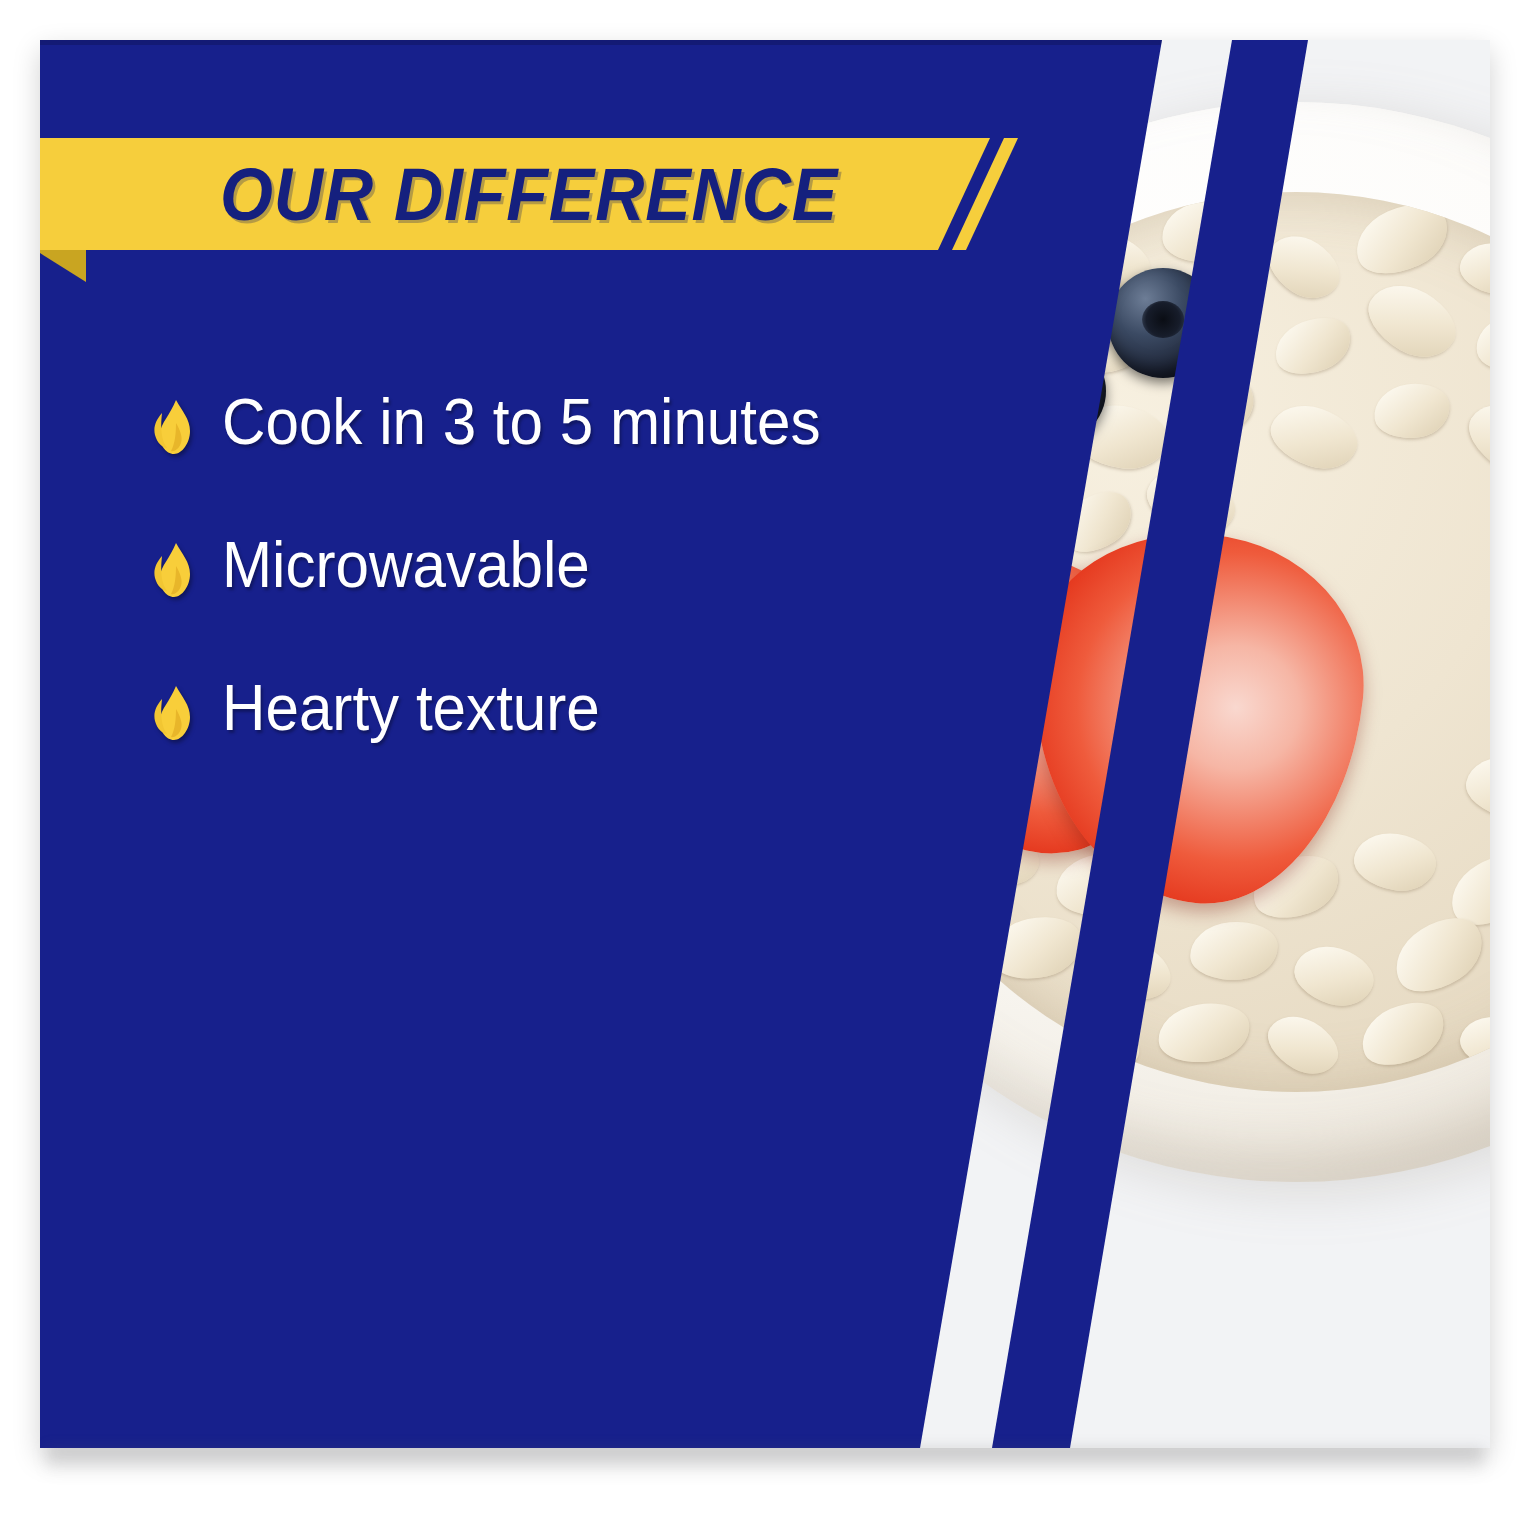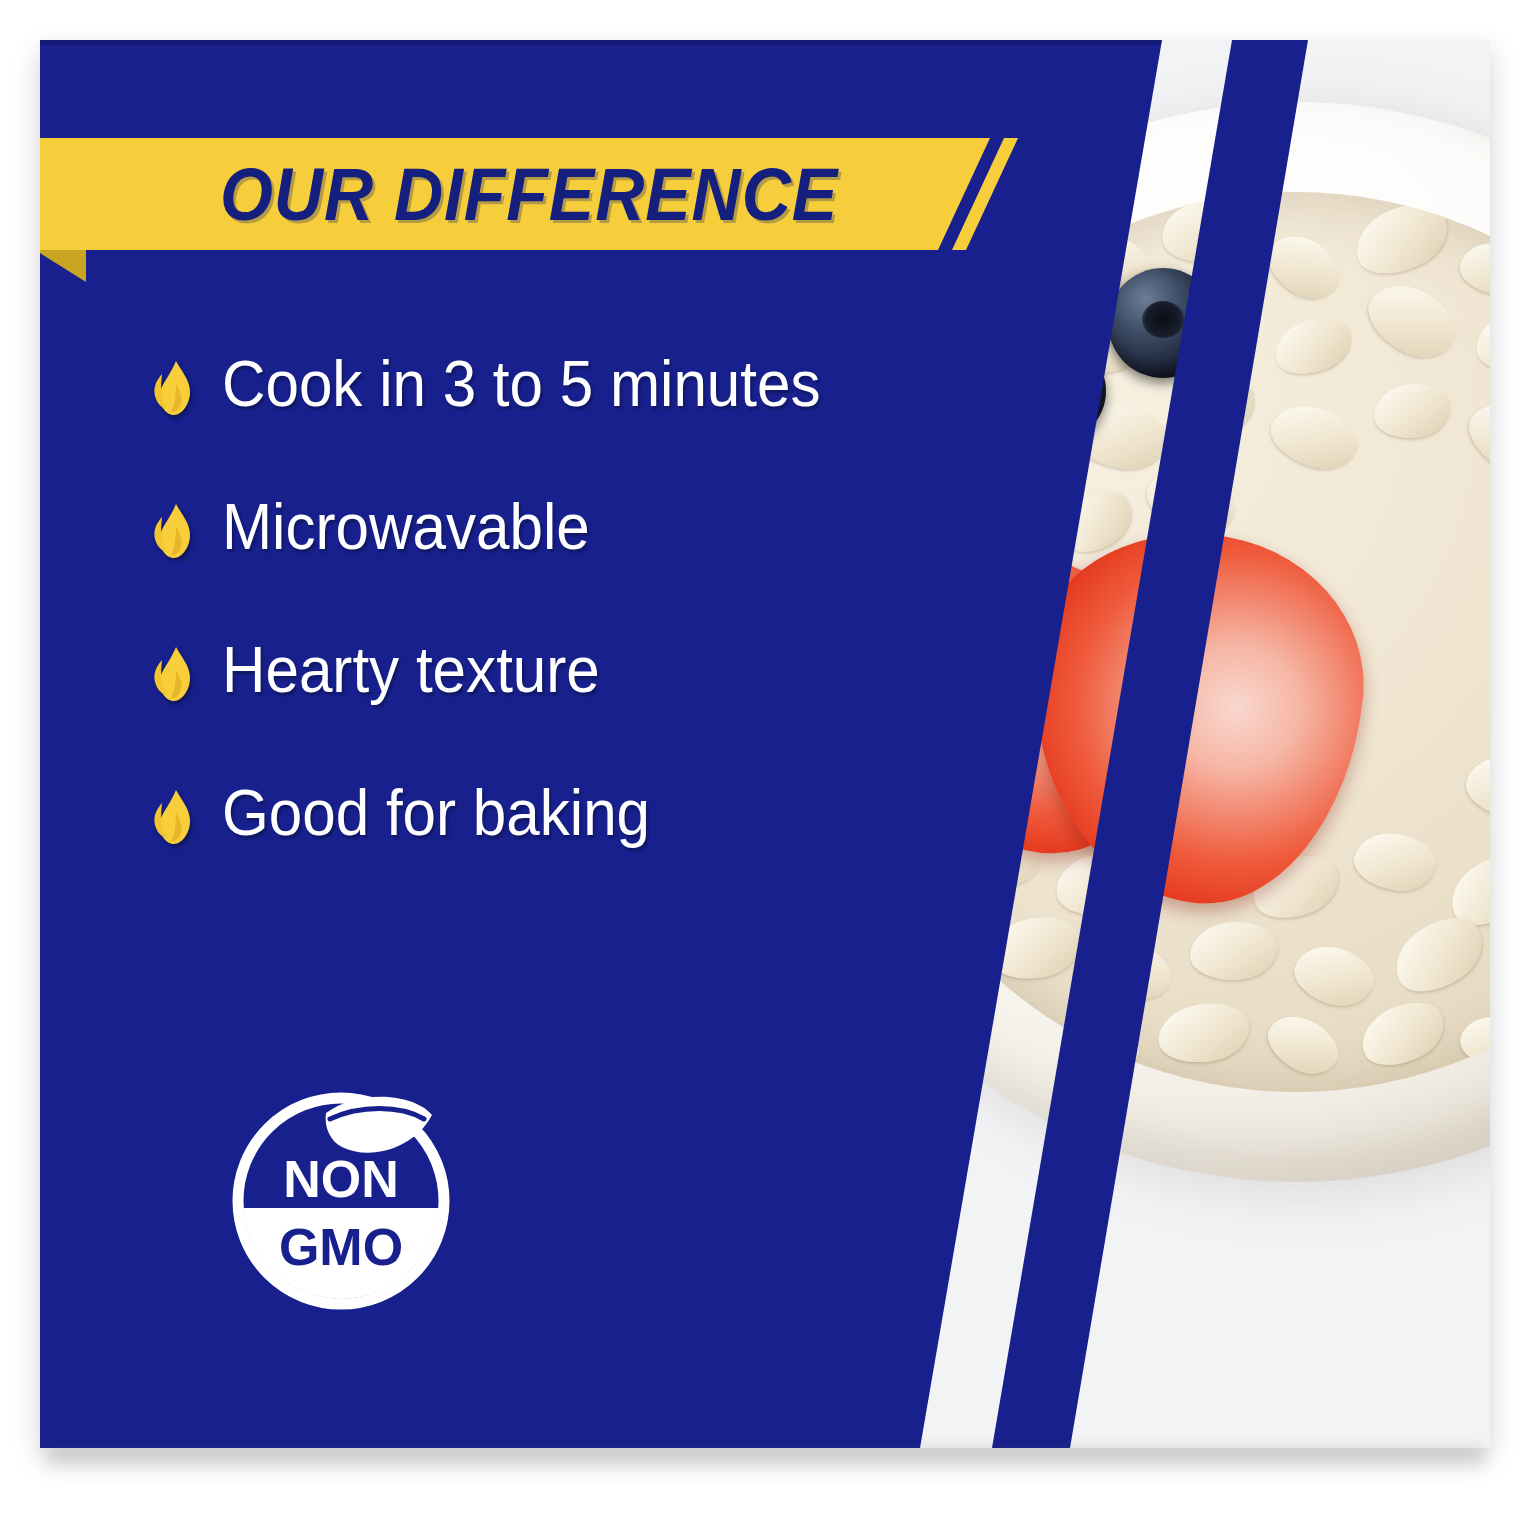--- a/index.html
+++ b/index.html
@@ -83,21 +83,21 @@
                clip-path:polygon(52px 0, 66px 0, 14px 112px, 0 112px);}
   .banner-title{position:absolute;left:180px;top:104px;height:100px;
        display:flex;align-items:center;
        font-size:74px;font-weight:bold;font-style:italic;letter-spacing:1px;
        color:#15207E;white-space:nowrap;
        transform:scaleX(.92);transform-origin:left center;
        text-shadow:3px 3px 0 rgba(30,35,90,.30);}
 
   
   .bullets{position:absolute;left:112px;top:272px;width:820px;}
-  .bullet{position:relative;height:143px;display:flex;align-items:center;}
+  .bullet{position:relative;height:143px;display:flex;align-items:flex-end;}
   .flame{position:relative;width:44px;height:56px;flex:0 0 44px;margin-top:8px;}
   .flame svg{display:block;width:44px;height:56px;
        filter:drop-shadow(2px 3px 2px rgba(0,0,0,.35));}
   .bullet-label{margin-left:26px;font-size:64px;line-height:66px;color:#ffffff;
        white-space:nowrap;transform:scaleX(.94);transform-origin:left top;
        text-shadow:2px 3px 3px rgba(0,0,0,.30);}
 
   
   .badge{position:absolute;left:178px;top:1035px;width:246px;height:246px;}
   .badge svg{display:block;width:246px;height:246px;}
@@ -247,53 +247,21 @@
         <span class="flame">
           <svg viewBox="0 0 44 56">
             <path d="M24 1 C30 12 38 20 38 32 C38 44 30 55 22 55 C14 55 7 46 8 34 C9 24 18 16 24 1 Z" fill="#F8CE3A"></path>
             <path d="M10 14 C4 21 1 28 3 36 C5 44 11 49 15 49 C10 42 8 32 10 14 Z" fill="#F2C633"></path>
             <path d="M24 24 C28 31 31 38 29 44 C27 50 22 53 19 52 C23 45 24 34 24 24 Z" fill="#E8B62A"></path>
           </svg>
         </span>
         <span class="bullet-label">Hearty texture</span>
       </div>
 
-      <div class="bullet">
-        <span class="flame">
-          <svg viewBox="0 0 44 56">
-            <path d="M24 1 C30 12 38 20 38 32 C38 44 30 55 22 55 C14 55 7 46 8 34 C9 24 18 16 24 1 Z" fill="#F8CE3A"></path>
-            <path d="M10 14 C4 21 1 28 3 36 C5 44 11 49 15 49 C10 42 8 32 10 14 Z" fill="#F2C633"></path>
-            <path d="M24 24 C28 31 31 38 29 44 C27 50 22 53 19 52 C23 45 24 34 24 24 Z" fill="#E8B62A"></path>
-          </svg>
-        </span>
-        <span class="bullet-label">Good for baking</span>
-      </div>
 
     </div>
 
-    <div class="badge">
-      <svg viewBox="0 0 246 246">
-        <defs>
-          <clipPath id="circClip">
-              <circle cx="123" cy="126" r="98"></circle>
-            </clipPath>
-        </defs>
-
-        <circle cx="123" cy="126" r="103" fill="none" stroke="#FFFFFF" stroke-width="11"></circle>
-
-        <g clip-path="url(#circClip)">
-          <rect x="14" y="133" width="218" height="110" fill="#FFFFFF"></rect>
-        </g>
-
-        <path d="M108 38 C140 14 196 18 214 40 C196 74 152 86 124 72 C112 66 106 52 108 38 Z" fill="#FFFFFF"></path>
-        <path d="M112 44 C142 30 182 30 206 44" fill="none" stroke="#17208C" stroke-width="5" stroke-linecap="round"></path>
-
-        <text x="123" y="122" text-anchor="middle" font-family="Liberation Sans, sans-serif" font-size="52" font-weight="bold" fill="#FFFFFF">NON</text>
-
-        <text x="123" y="190" text-anchor="middle" font-family="Liberation Sans, sans-serif" font-size="52" font-weight="bold" fill="#17208C">GMO</text>
-      </svg>
-    </div>
 
   </div>
 
   <div class="card-underline"></div>
 
 </div>
 
 </body></html>

